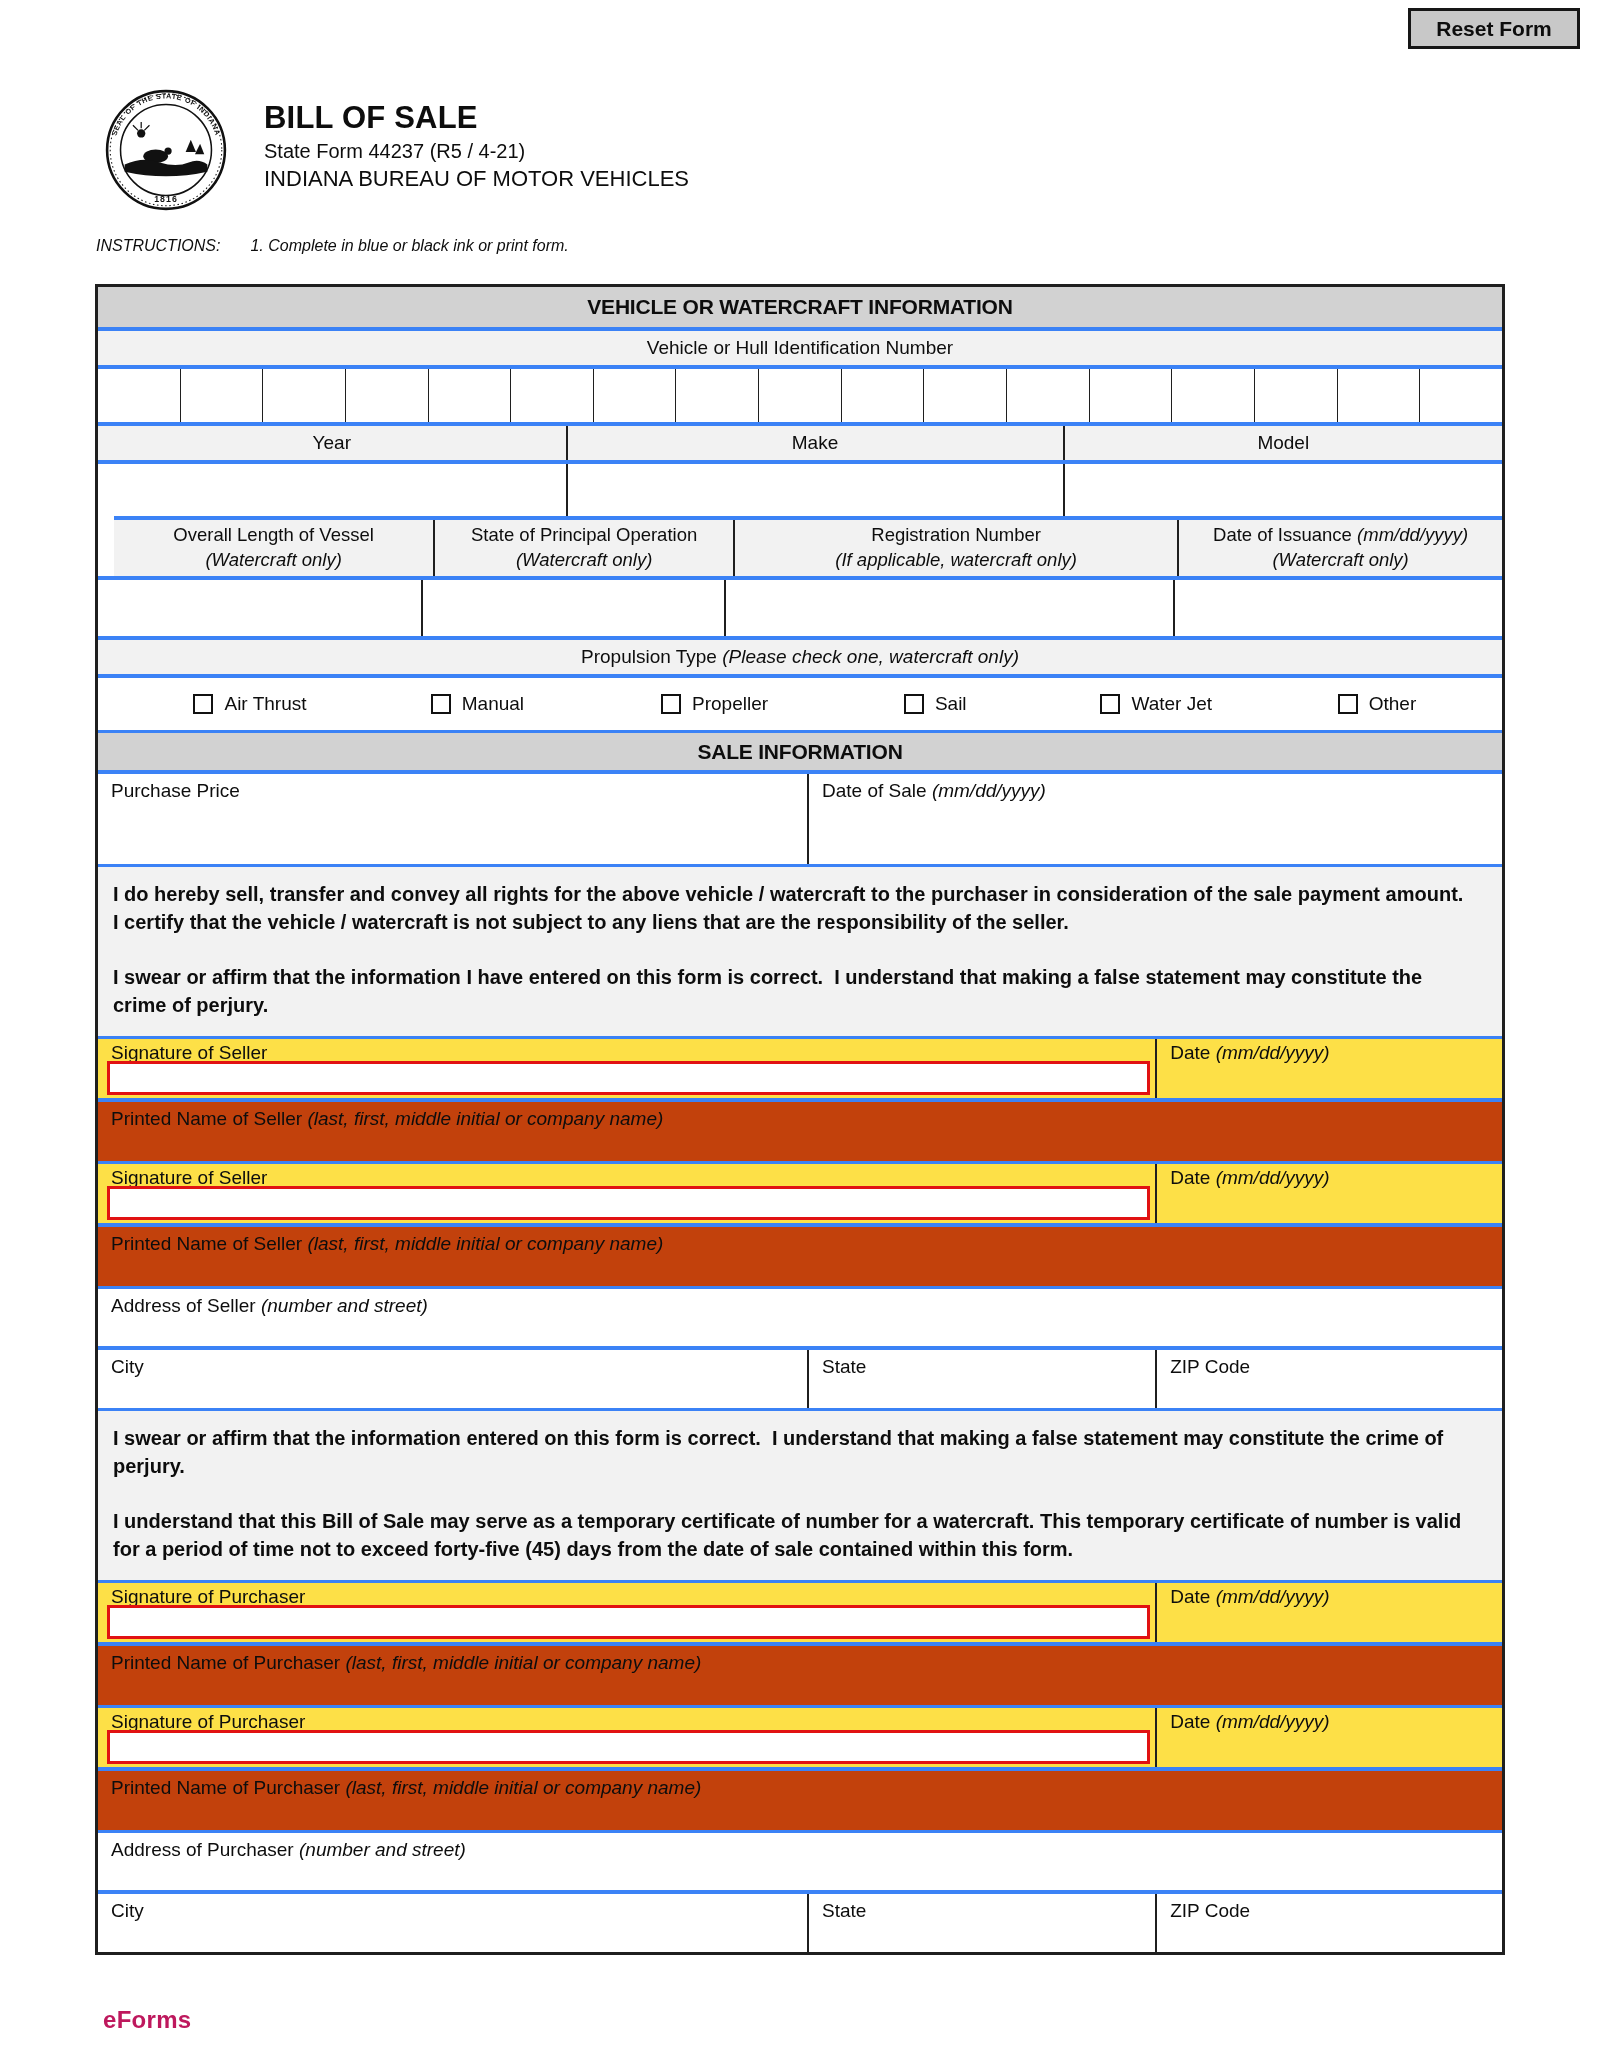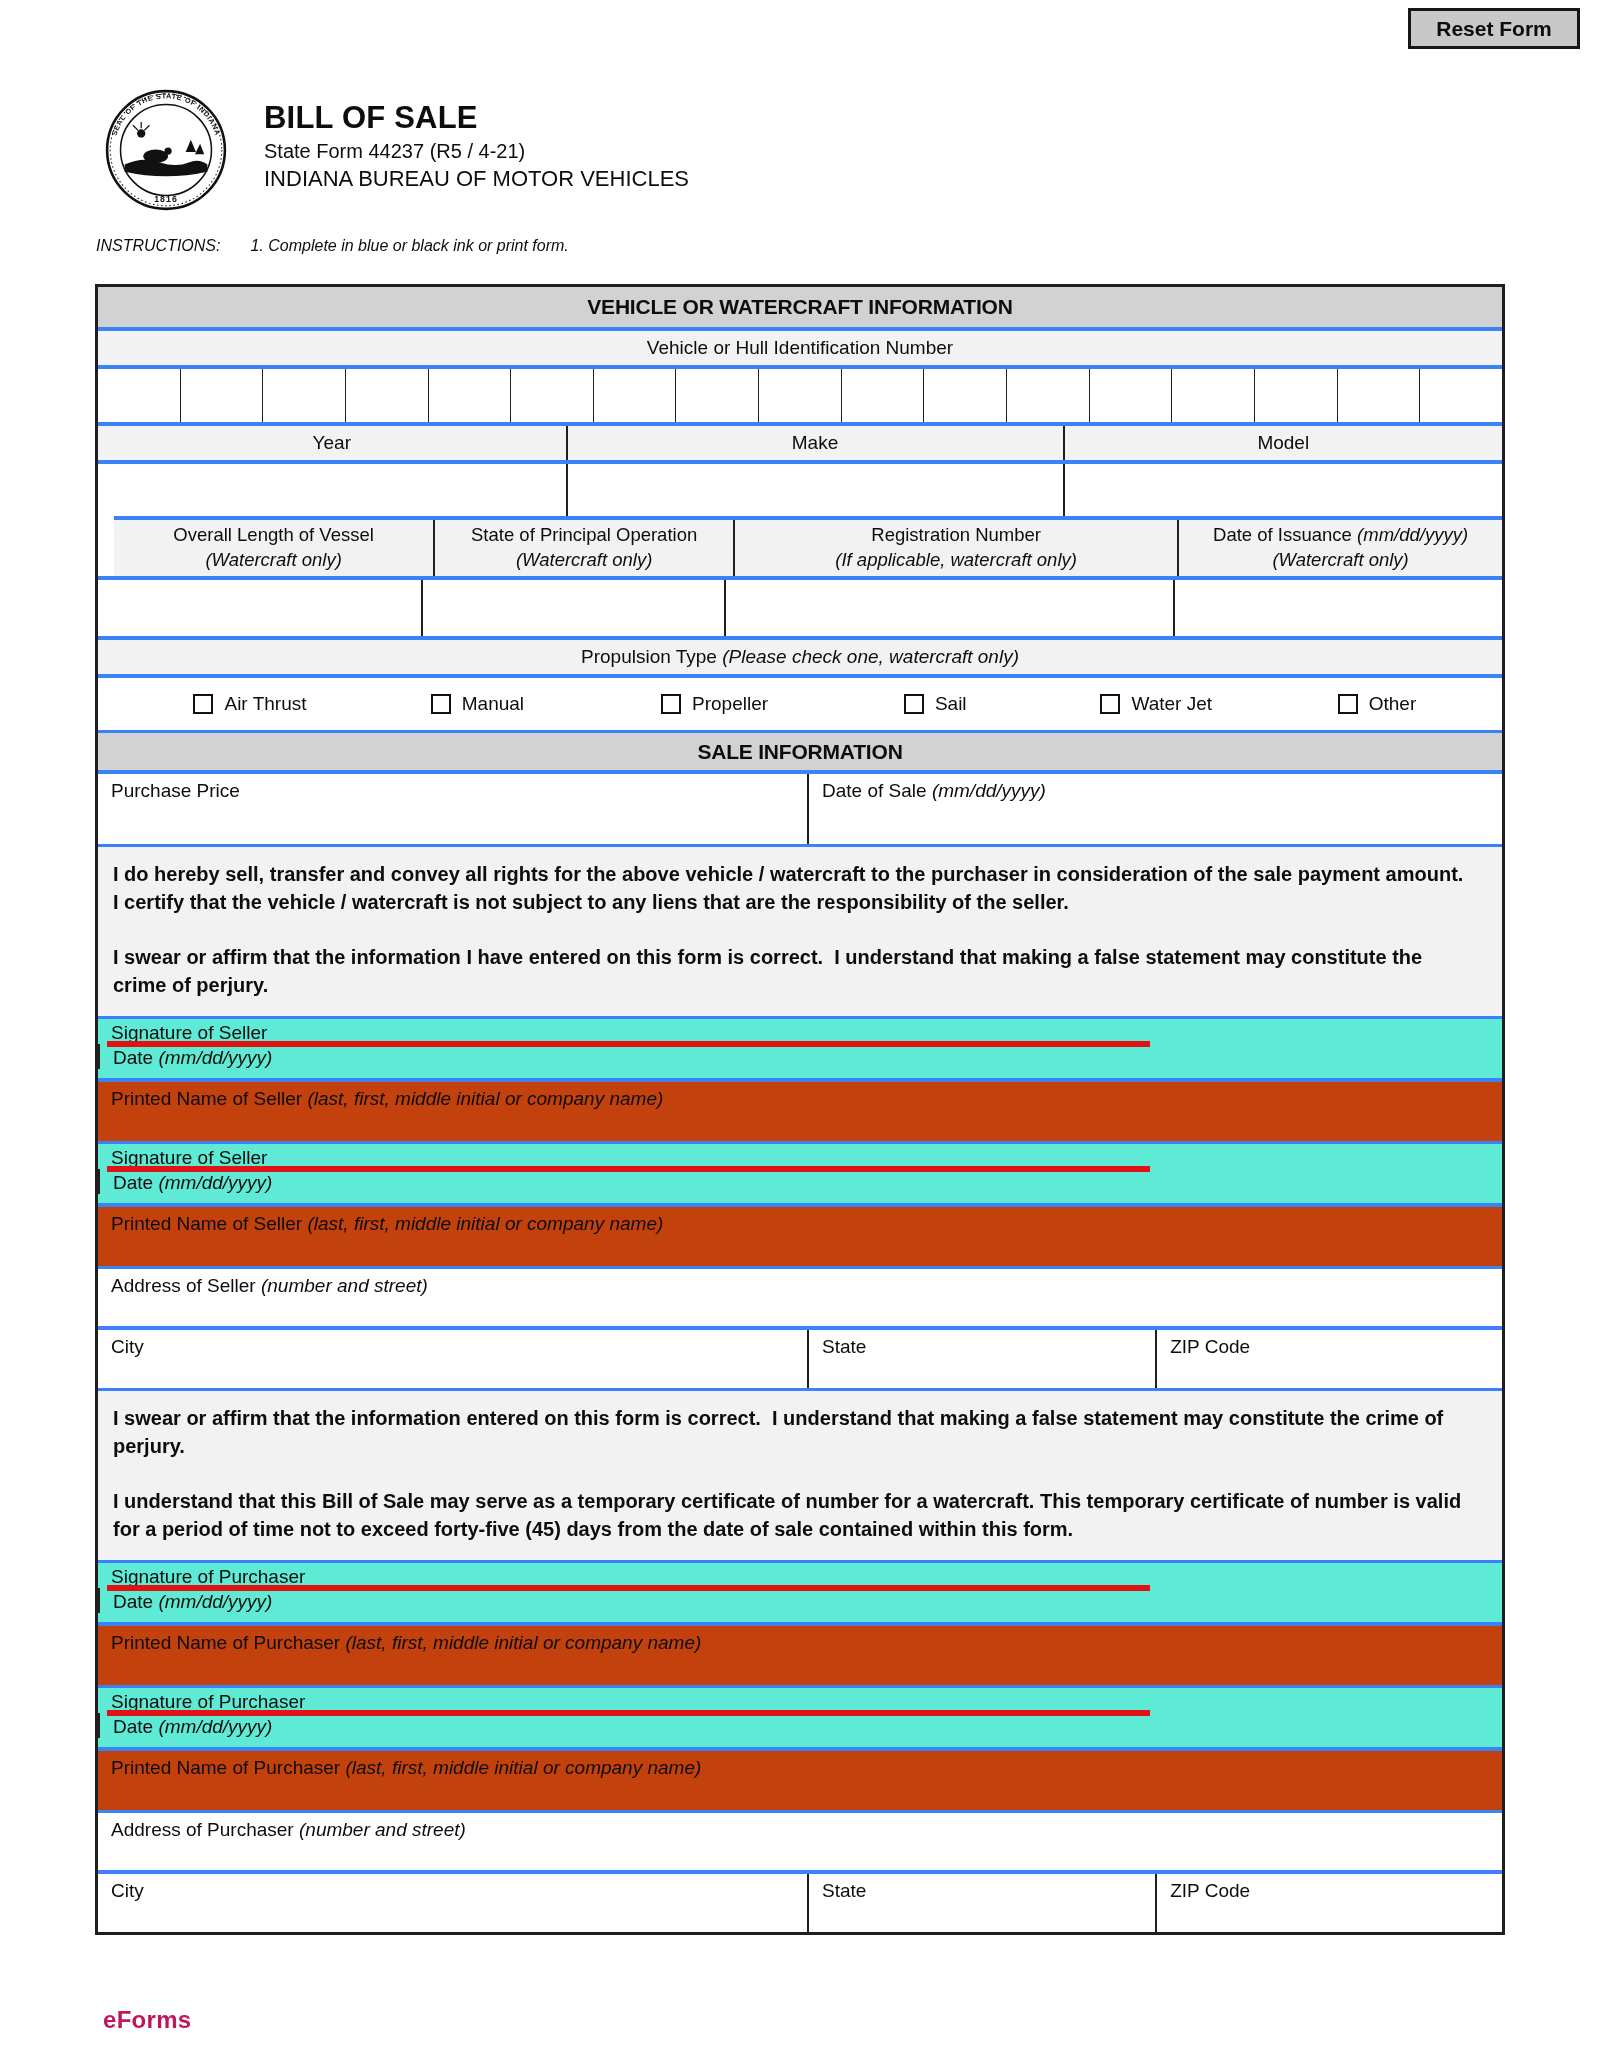--- a/index.html
+++ b/index.html
@@ -56,30 +56,30 @@
   .w-wc1 { width:23.0%; } .w-wc2 { width:21.6%; } .w-wc3 { width:32.0%; } .w-wc4 { width:23.4%; }
 
   .checkbox-row { height:56px; background:#fff; }
   .cb-item { position:absolute; top:50%; transform:translateY(-50%);
     display:flex; align-items:center; gap:11px; font-size:19px; white-space:nowrap; }
   .cb-item:nth-child(1){ left:6.8%; } .cb-item:nth-child(2){ left:23.7%; }
   .cb-item:nth-child(3){ left:40.1%; } .cb-item:nth-child(4){ left:57.4%; }
   .cb-item:nth-child(5){ left:71.4%; } .cb-item:nth-child(6){ left:88.3%; }
   .cb-box { width:20px; height:20px; border:2px solid #111; background:#fff; flex:none; }
 
-  .price-row { height:74px; background:#fff; }
+  .price-row { height:94px; background:#fff; }
   .w-half  { width:50.5%; }
   .w-half2 { width:49.5%; }
   .cell-label { padding:6px 13px 0 13px; font-size:19px; }
 
   .paragraph { background:#f2f2f2; padding:13px 22px 9px 15px; min-height:172px; }
   .paragraph p { font-weight:bold; font-size:20px; line-height:28px; white-space:pre-wrap; }
   .paragraph p + p { margin-top:27px; }
 
-  .sig-row { height:62px; background:#5eead4;flex-direction:column; }
+  .sig-row { height:62px; background:#fde047; }
   .w-sig  { width:75.3%; }
   .w-date { width:24.7%; }
   .sig-row .cell-label { padding-top:3px; }
   .sig-box { position:absolute; left:9px; right:5px; top:22px; bottom:3px;
     border:3px solid #e11212; background:#fff; }
 
   .printed-row { height:63px; background:#c2410c; }
   .address-row { height:60px; background:#fff; }
   .csz-row { height:62px; background:#fff; }
   .w-city { width:50.5%; } .w-state { width:24.8%; } .w-zip { width:24.7%; }

